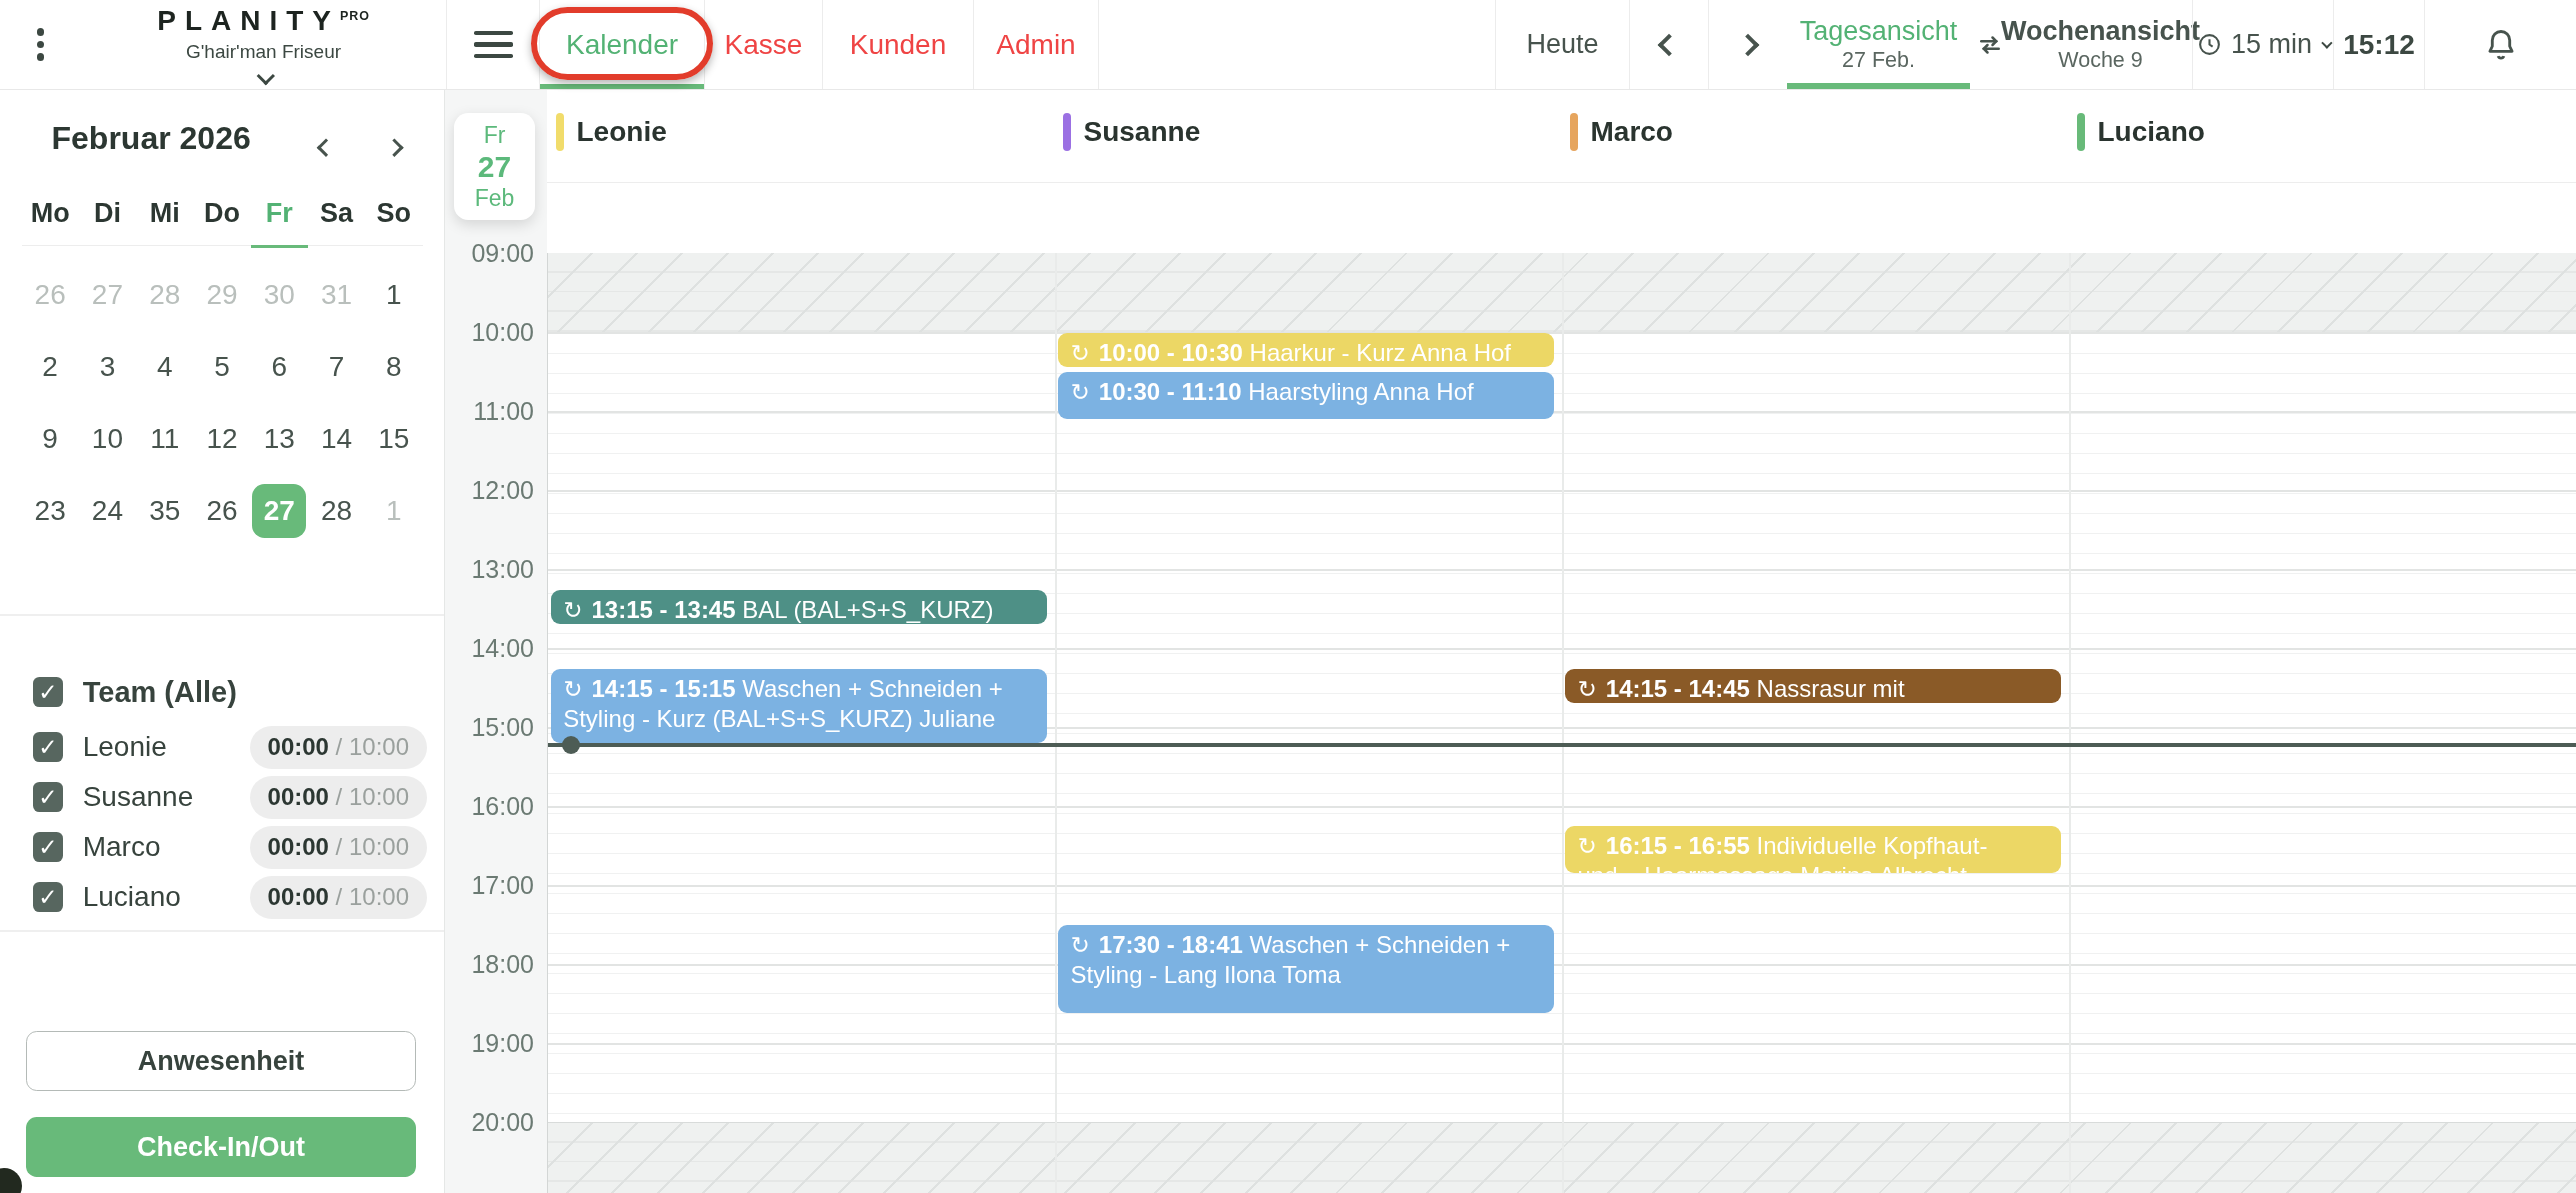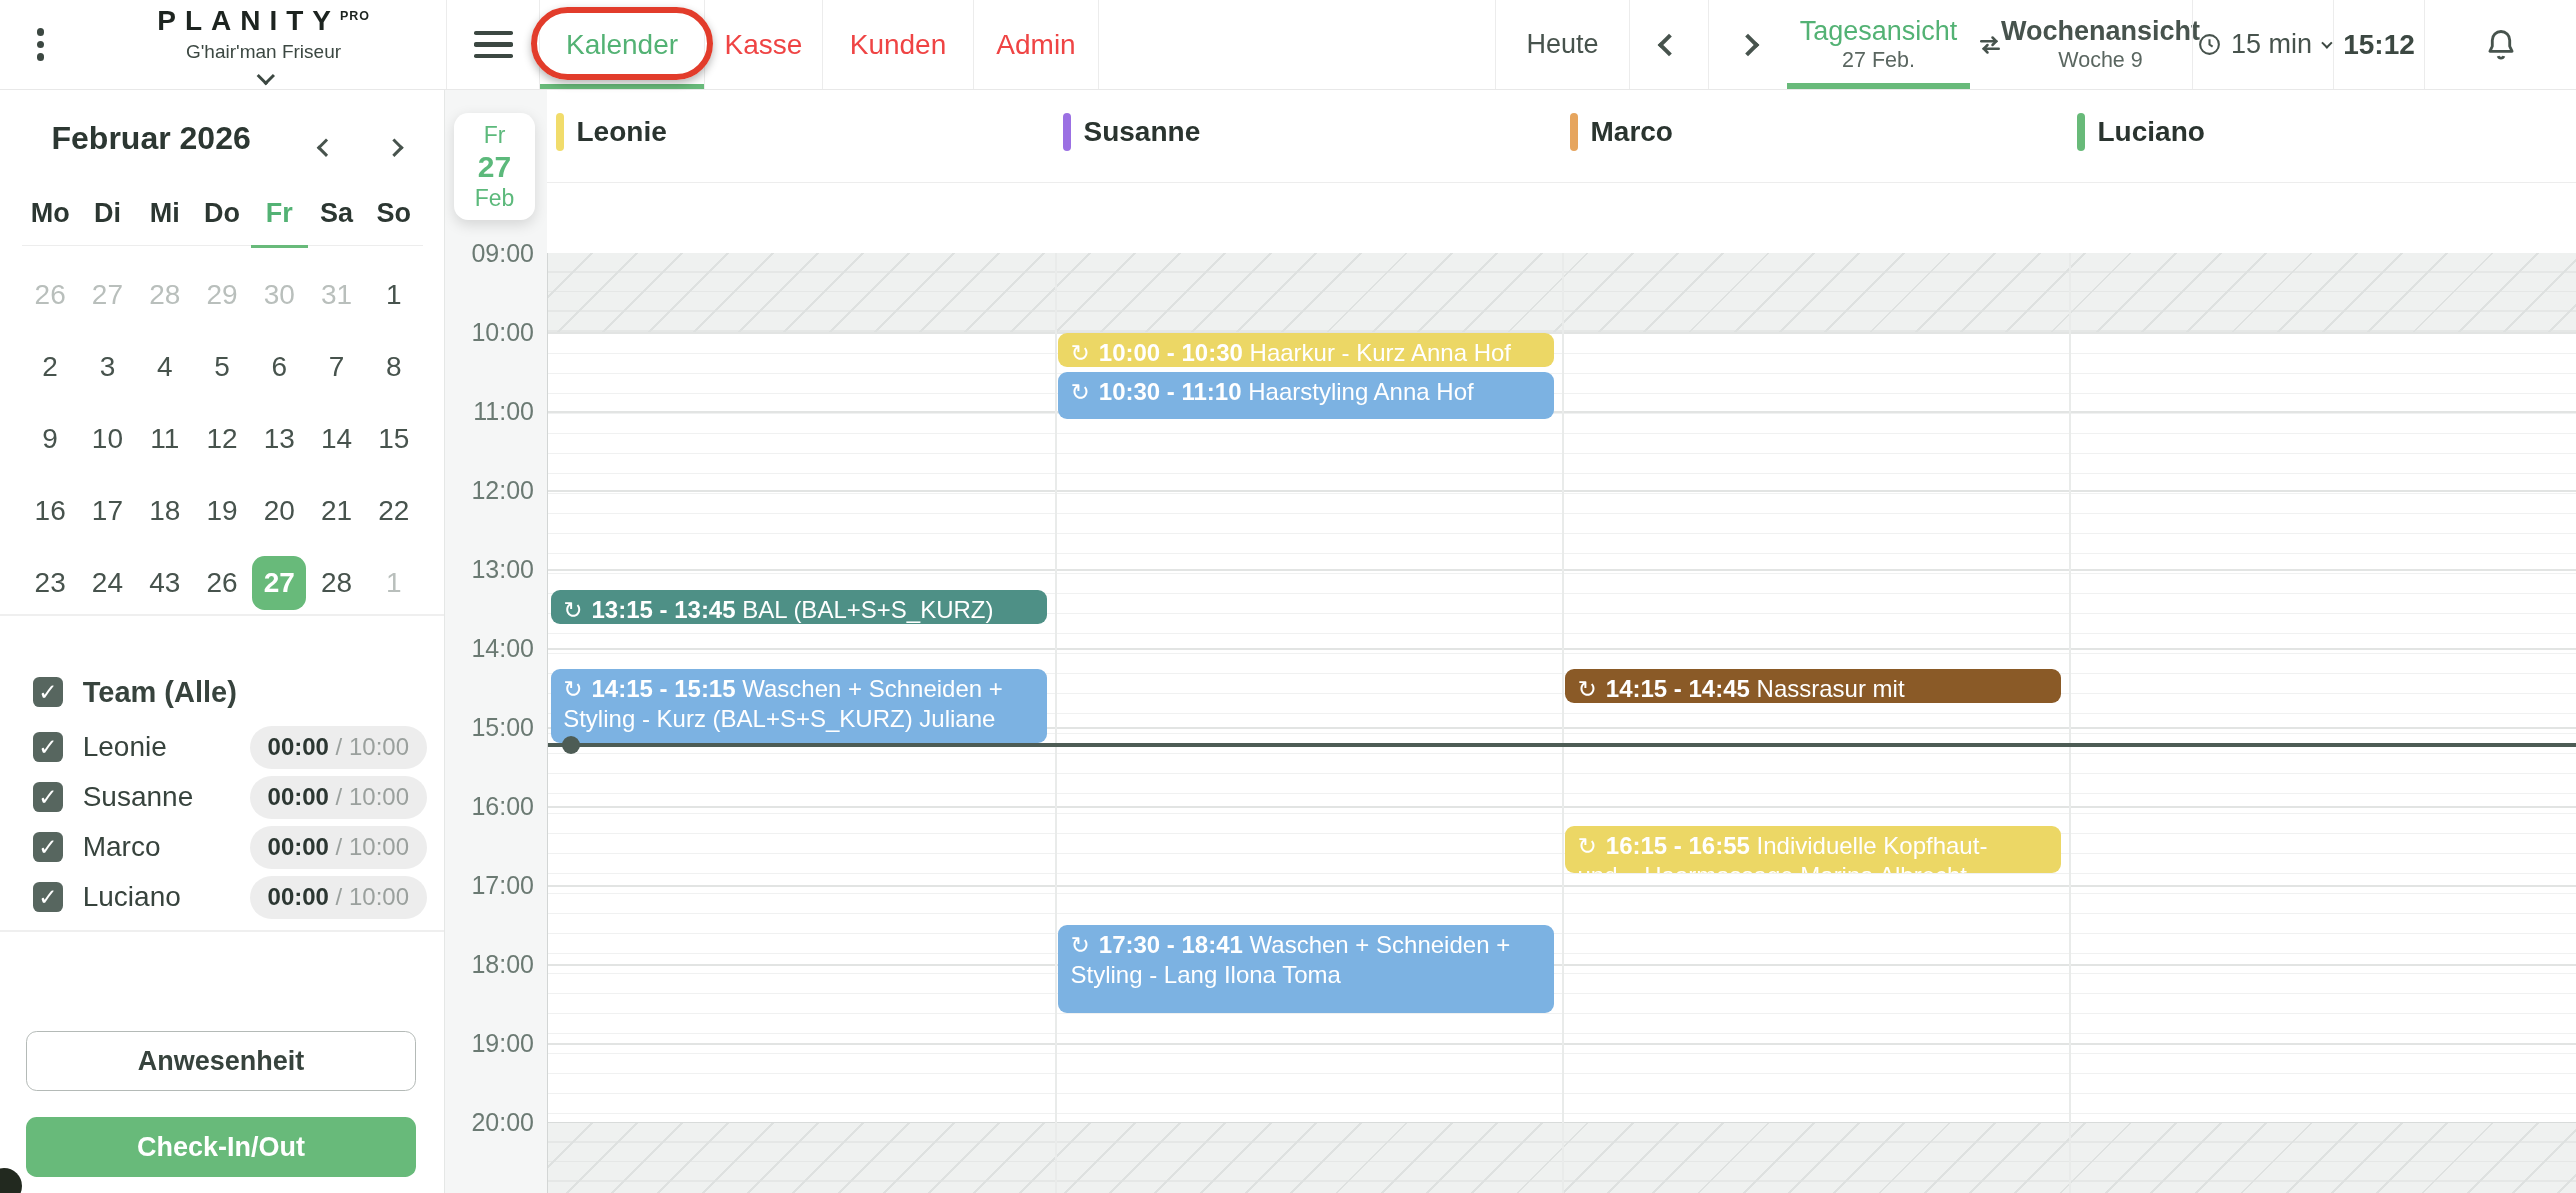--- a/index.html
+++ b/index.html
@@ -286,50 +286,27 @@
             </div>
             <div class="mc-day">
               <div class="pad">14</div>
             </div>
             <div class="mc-day">
               <div class="pad">15</div>
             </div>
           </div>
           <div class="mc-row">
             <div class="mc-day">
-              <div class="pad">16</div>
-            </div>
-            <div class="mc-day">
-              <div class="pad">17</div>
-            </div>
-            <div class="mc-day">
-              <div class="pad">18</div>
-            </div>
-            <div class="mc-day">
-              <div class="pad">19</div>
-            </div>
-            <div class="mc-day">
-              <div class="pad">20</div>
-            </div>
-            <div class="mc-day">
-              <div class="pad">21</div>
-            </div>
-            <div class="mc-day">
-              <div class="pad">22</div>
-            </div>
-          </div>
-          <div class="mc-row">
-            <div class="mc-day">
               <div class="pad">23</div>
             </div>
             <div class="mc-day">
               <div class="pad">24</div>
             </div>
             <div class="mc-day">
-              <div class="pad">43</div>
+              <div class="pad">35</div>
             </div>
             <div class="mc-day">
               <div class="pad">26</div>
             </div>
             <div class="mc-day selected">
               <div class="pad">27</div>
             </div>
             <div class="mc-day">
               <div class="pad">28</div>
             </div>

